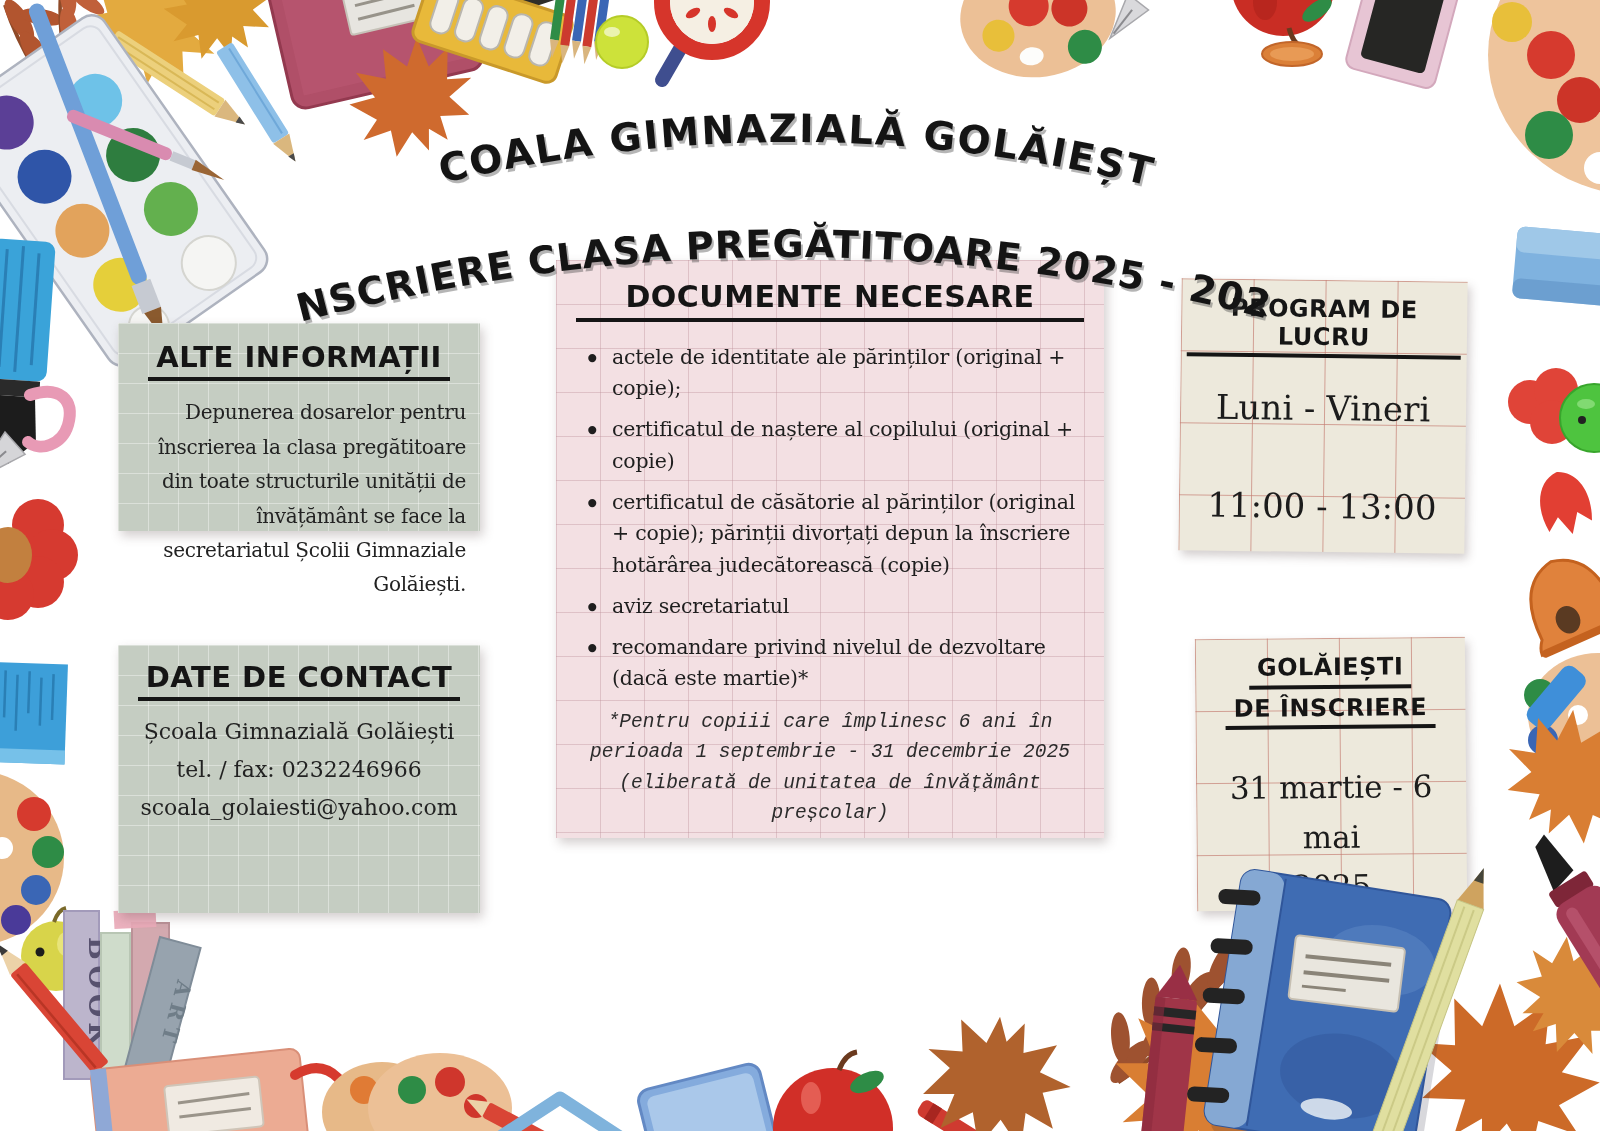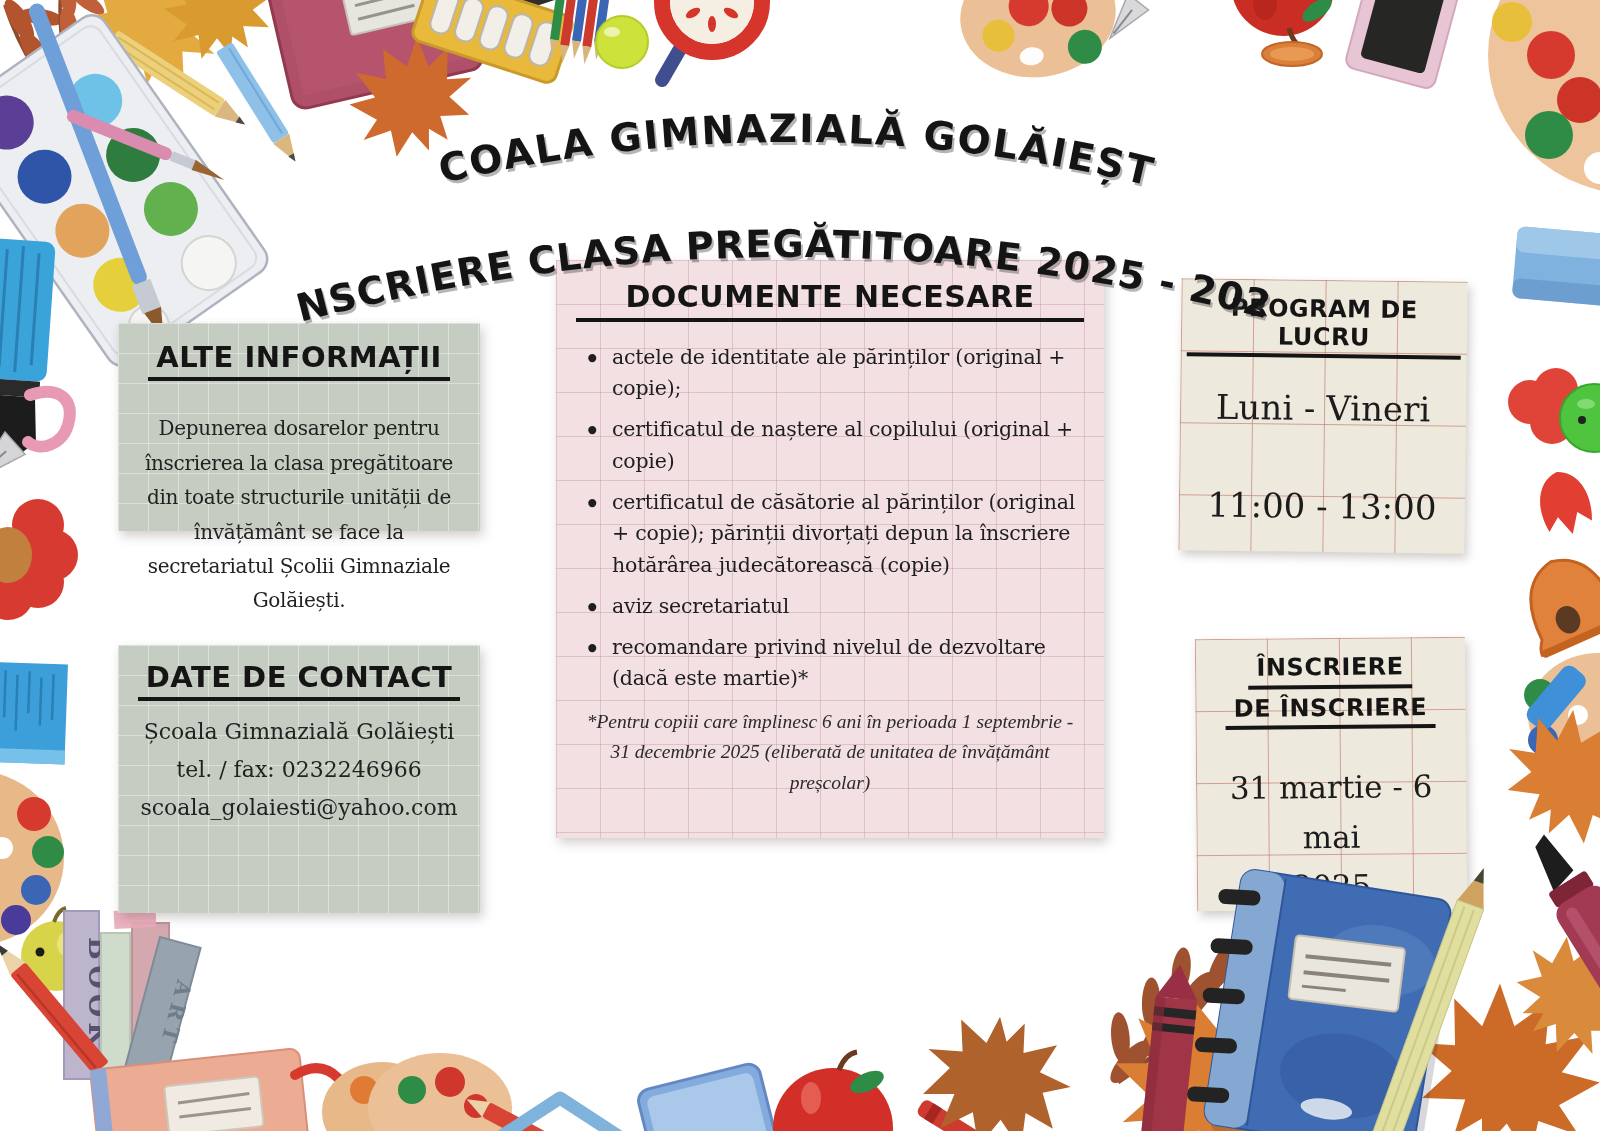--- a/index.html
+++ b/index.html
@@ -25,33 +25,33 @@
   .grid-cream{background-color:#ede9dc;
     background-image:linear-gradient(rgba(197,127,116,.7) 1.5px,transparent 1.5px),
                      linear-gradient(90deg,rgba(197,127,116,.7) 1.5px,transparent 1.5px);
     background-size:72px 72px;}
 
   .hblk{font-family:"DejaVu Sans",sans-serif;font-weight:bold;color:#151515;text-align:center;}
   .uline{display:inline-block;border-bottom:4px solid #151515;padding:0 8px 3px;line-height:1.15;}
 
   #alte{left:118px;top:323px;width:362px;height:208px;padding:18px 14px 10px;text-align:center;}
   #alte .hblk{font-size:29px;letter-spacing:.5px;}
-  #alte .body{margin-top:30px;font-size:20px;line-height:1.72;color:#222;letter-spacing:-.3px;}
+  #alte .body{margin-top:14px;font-size:20px;line-height:1.72;color:#222;letter-spacing:-.3px;text-align:right;}
 
   #contact{left:118px;top:645px;width:362px;height:268px;padding:16px 12px 10px;text-align:center;}
   #contact .hblk{font-size:29px;letter-spacing:.5px;}
   #contact .lines{margin-top:12px;font-size:22px;line-height:1.72;color:#222;}
 
   #documente{left:556px;top:260px;width:548px;height:578px;padding:20px 20px 10px;}
   #documente .hblk{display:block;text-align:center;font-size:30px;letter-spacing:.5px;}
   #documente ul{list-style:none;margin:20px 0 0;padding:0;}
   #documente li{position:relative;padding-left:36px;font-size:20.5px;line-height:1.55;color:#1e1e1e;letter-spacing:-.2px;}
   #documente li + li{margin-top:9px;}
   #documente li::before{content:"•";position:absolute;left:8px;top:-4px;font-size:28px;color:#1e1e1e;}
-  #documente .note{font-family:Liberation Serif, serif;font-style:italic;font-size:19.5px;
+  #documente .note{font-family:Liberation Mono, monospace;font-style:italic;font-size:19.5px;
                    line-height:1.55;text-align:center;color:#2b2b2b;margin-top:12px;}
 
   #program{left:1180px;top:280px;width:286px;height:272px;padding:16px 6px;text-align:center;transform:rotate(.7deg);}
   #program .hblk{font-size:24px;letter-spacing:.5px;}
   #program .days{margin-top:30px;font-size:34px;color:#1c1c1c;}
   #program .hours{margin-top:58px;font-size:34px;color:#1c1c1c;}
 
   #perioada{left:1196px;top:638px;width:270px;height:272px;padding:16px 6px;text-align:center;transform:rotate(-.5deg);}
   #perioada .hblk{font-size:24px;letter-spacing:.5px;}
   #perioada .u2{margin-top:6px;}
@@ -386,21 +386,21 @@
     <div class="note">*Pentru copiii care împlinesc 6 ani în perioada 1 septembrie - 31 decembrie 2025 (eliberată de unitatea de învățământ preșcolar)</div>
   </div>
 
   <div id="program" class="card grid-cream">
     <span class="hblk uline">PROGRAM DE LUCRU</span>
     <div class="days">Luni - Vineri</div>
     <div class="hours">11:00 - 13:00</div>
   </div>
 
   <div id="perioada" class="card grid-cream">
-    <div><span class="hblk uline">ÎNSCRIERE</span></div>
+    <div><span class="hblk uline">GOLĂIEȘTI</span></div>
     <div class="u2"><span class="hblk uline">DE ÎNSCRIERE</span></div>
     <div class="dates">
       <div>31 martie - 6 mai</div>
       <div>2025</div>
     </div>
   </div>
 
   <svg class="decor-over" width="1600" height="1131" viewBox="0 0 1600 1131">
     <use href="#cleaf" transform="translate(1118,1082) rotate(-75) scale(1.15)" fill="#9e5230"></use>
     <use href="#maple" transform="translate(1210,1075) rotate(-15) scale(2.1)" fill="#d97e33"></use>

